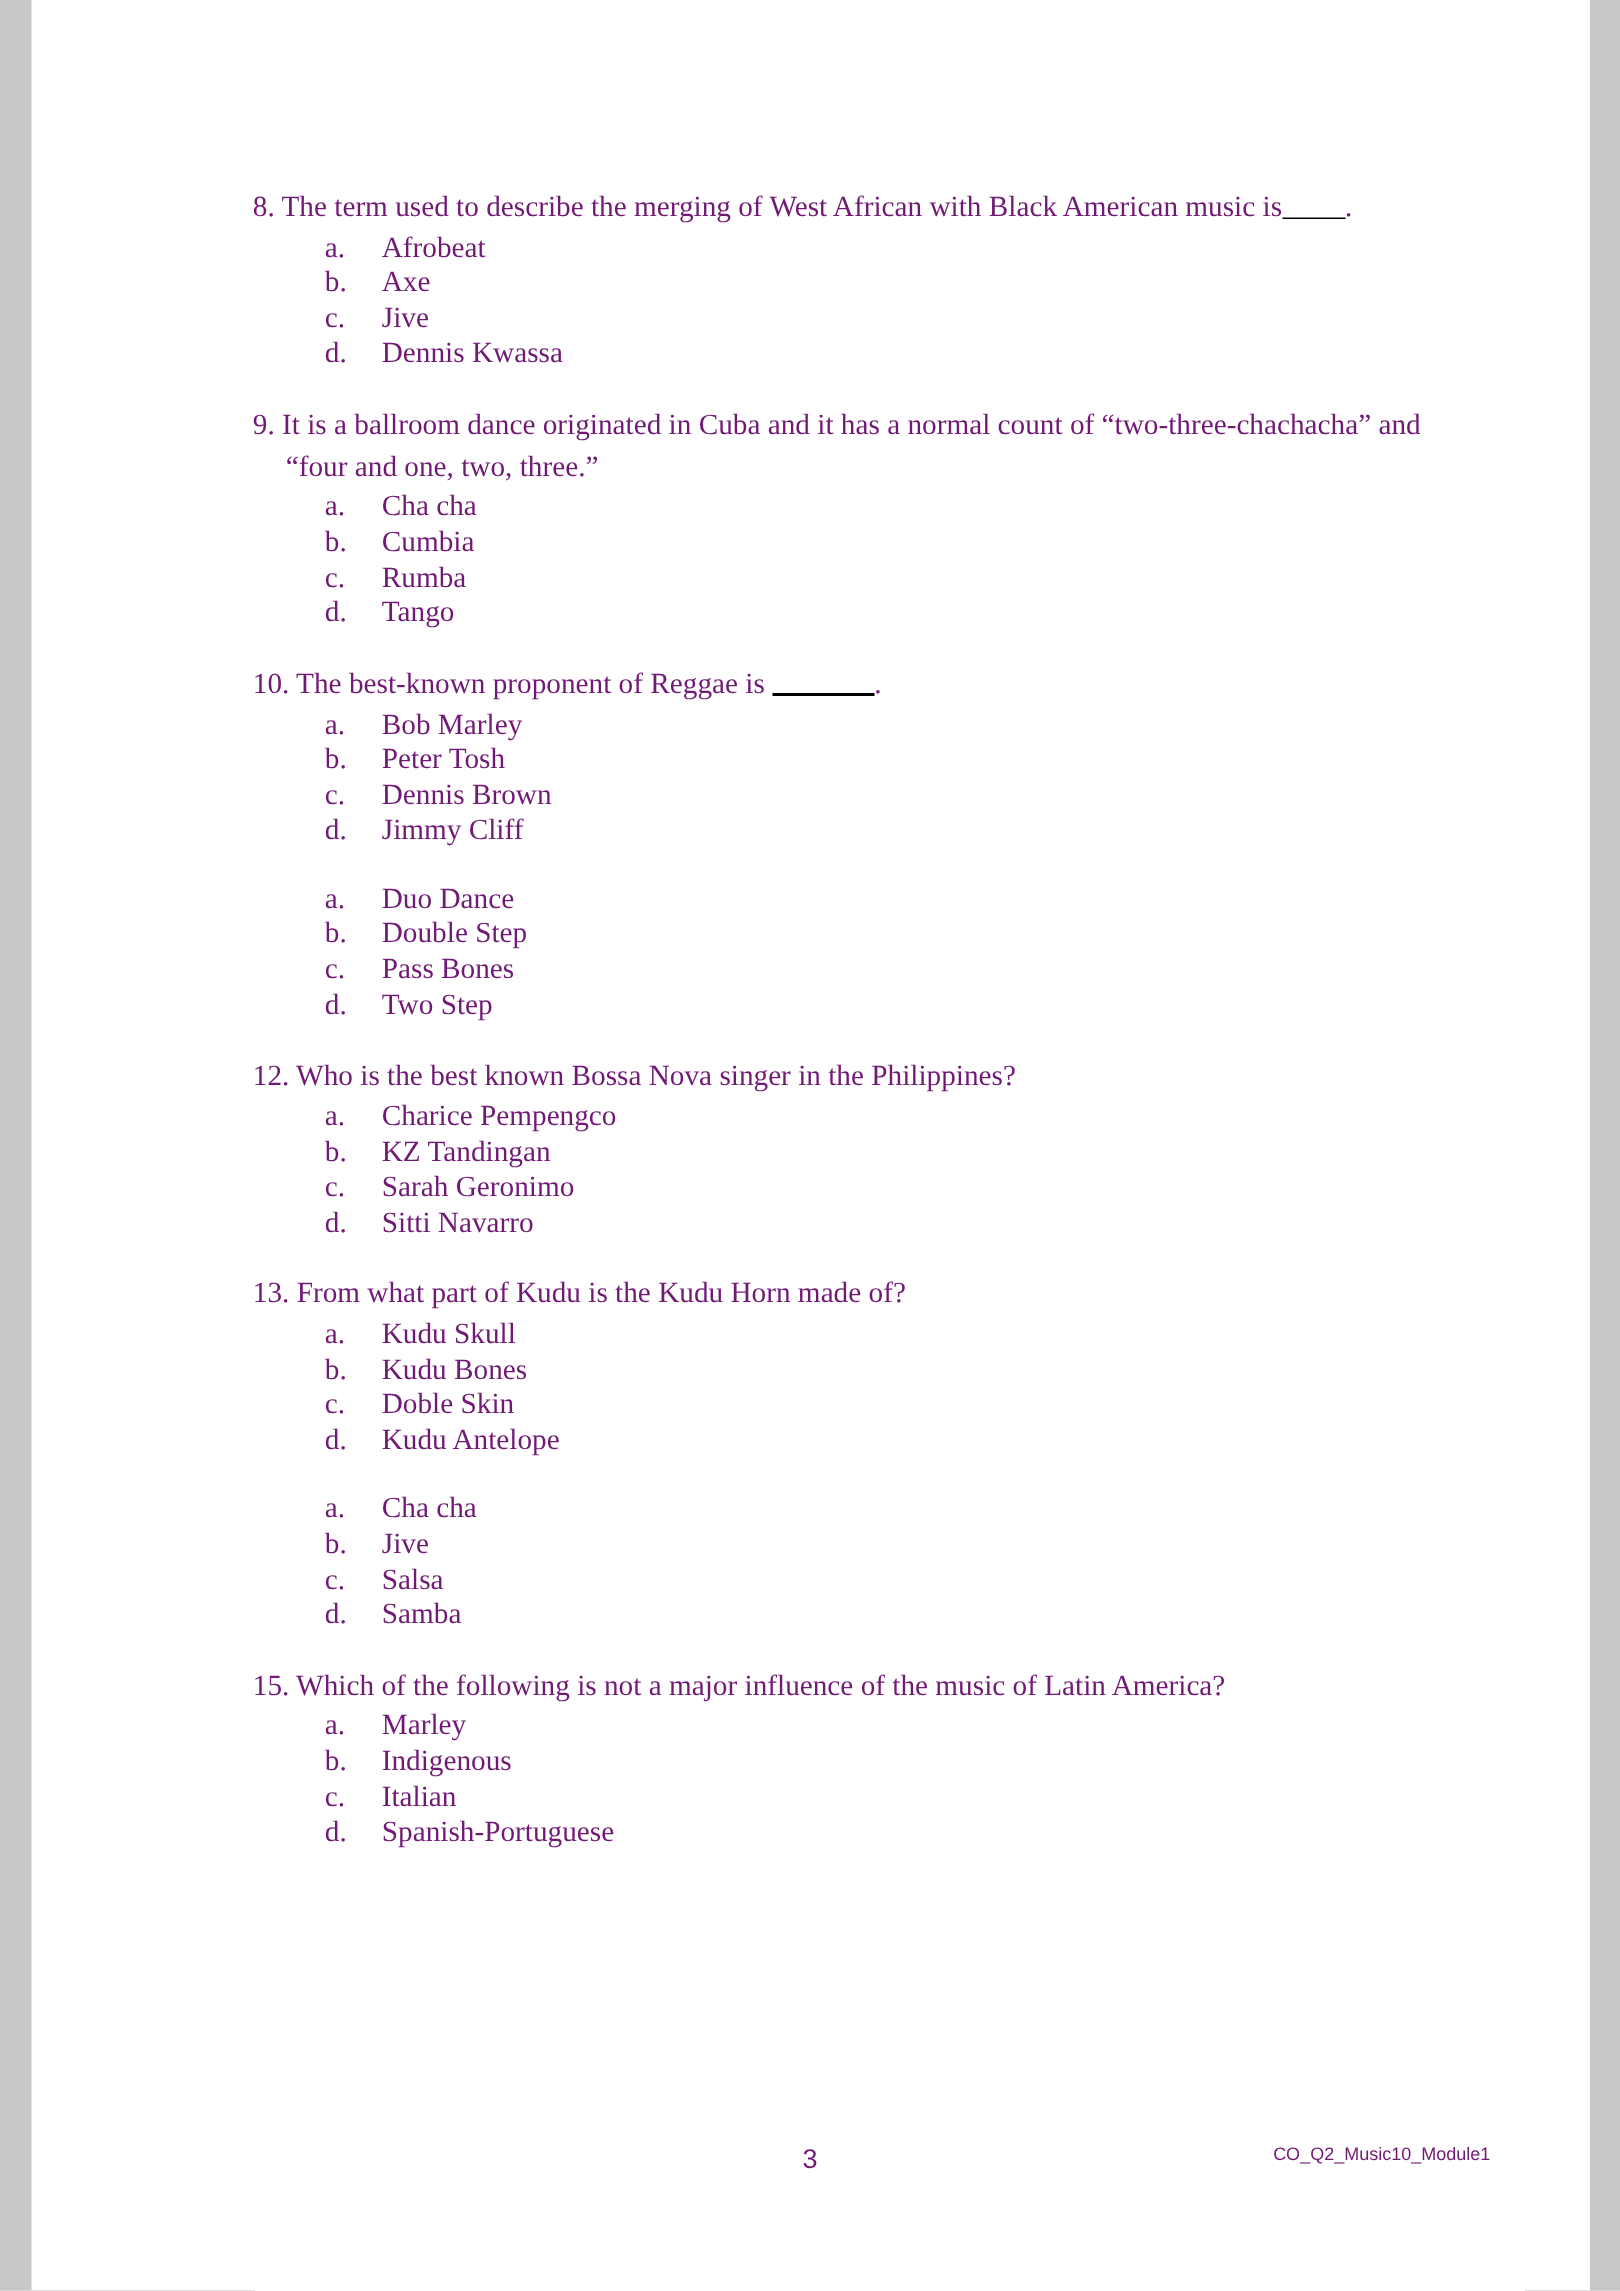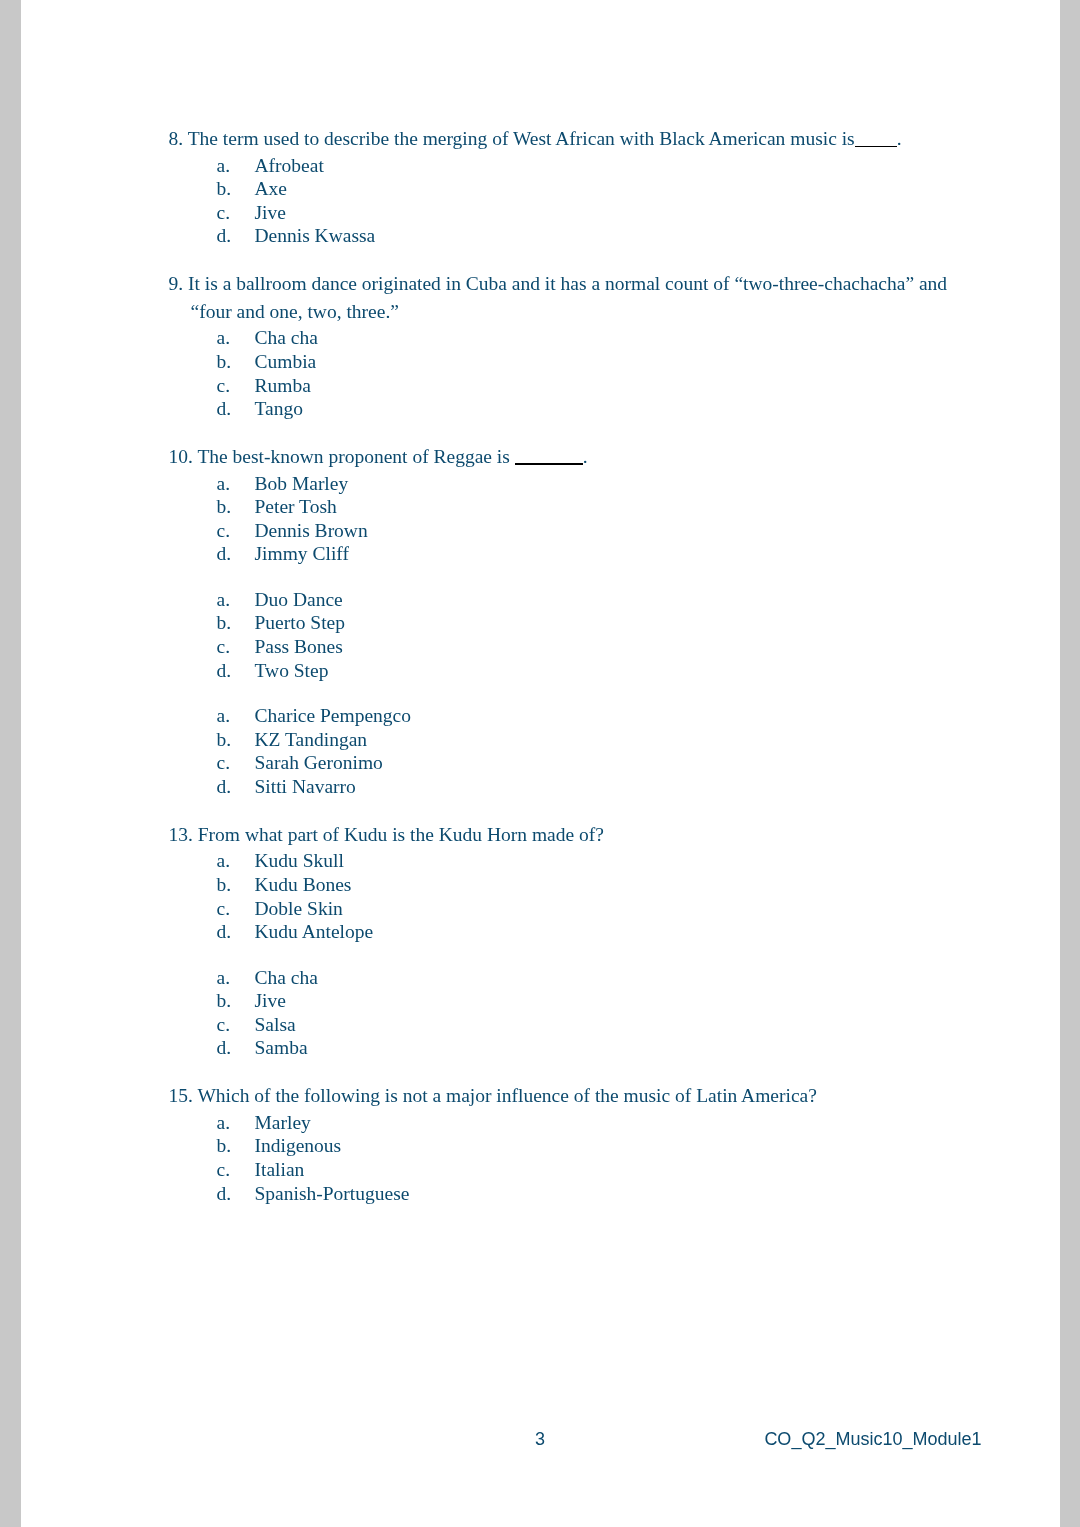--- a/index.html
+++ b/index.html
@@ -8,21 +8,21 @@
     background: #c8c8c8;
   }
   .page {
     width: 1039px;
     height: 1527px;
     background: #ffffff;
     position: relative;
     margin: 0 auto;
     box-sizing: border-box;
     font-family: "Liberation Serif", serif;
-    color: #0c4a6e;
+    color: #701a75;
     overflow: hidden;
   }
   .content {
     position: absolute;
     left: 148px;
     top: 125px;
     width: 812px;
   }
   .question-block {
     margin-bottom: 22px;
@@ -70,24 +70,24 @@
   .page-number {
     position: absolute;
     left: 0;
     right: 0;
     text-align: center;
     font-family: "Liberation Sans", sans-serif;
     font-size: 18px;
   }
   .footer-code {
     position: absolute;
-    right: 78px;
+    right: 66px;
     top: 0;
     font-family: "Liberation Sans", sans-serif;
-    font-size: 18px;
+    font-size: 12px;
   }
 </style>
 </head>
 <body>
 
 <div class="page">
   <div class="content">
       <div class="question-block">
         <p class="q-stem"><span>8.</span> <span>The term used to describe the merging of West African with Black American music is</span><span class="blank-short"></span><span>.</span></p>
         <ol class="choices">
@@ -152,33 +152,34 @@
         </ol>
       </div>
       <div class="question-block">
         <ol class="choices">
           <li>
             <span class="letter">a.</span>
             <span>Duo Dance</span>
           </li>
           <li>
             <span class="letter">b.</span>
-            <span>Puerto Step</span>
+            <span>Double Step</span>
           </li>
           <li>
             <span class="letter">c.</span>
             <span>Pass Bones</span>
           </li>
           <li>
             <span class="letter">d.</span>
             <span>Two Step</span>
           </li>
         </ol>
       </div>
       <div class="question-block">
+        <p class="q-stem"><span>12.</span> <span> Who is the best known Bossa Nova singer in the Philippines?</span></p>
         <ol class="choices">
           <li>
             <span class="letter">a.</span>
             <span>Charice Pempengco</span>
           </li>
           <li>
             <span class="letter">b.</span>
             <span>KZ Tandingan</span>
           </li>
           <li>

